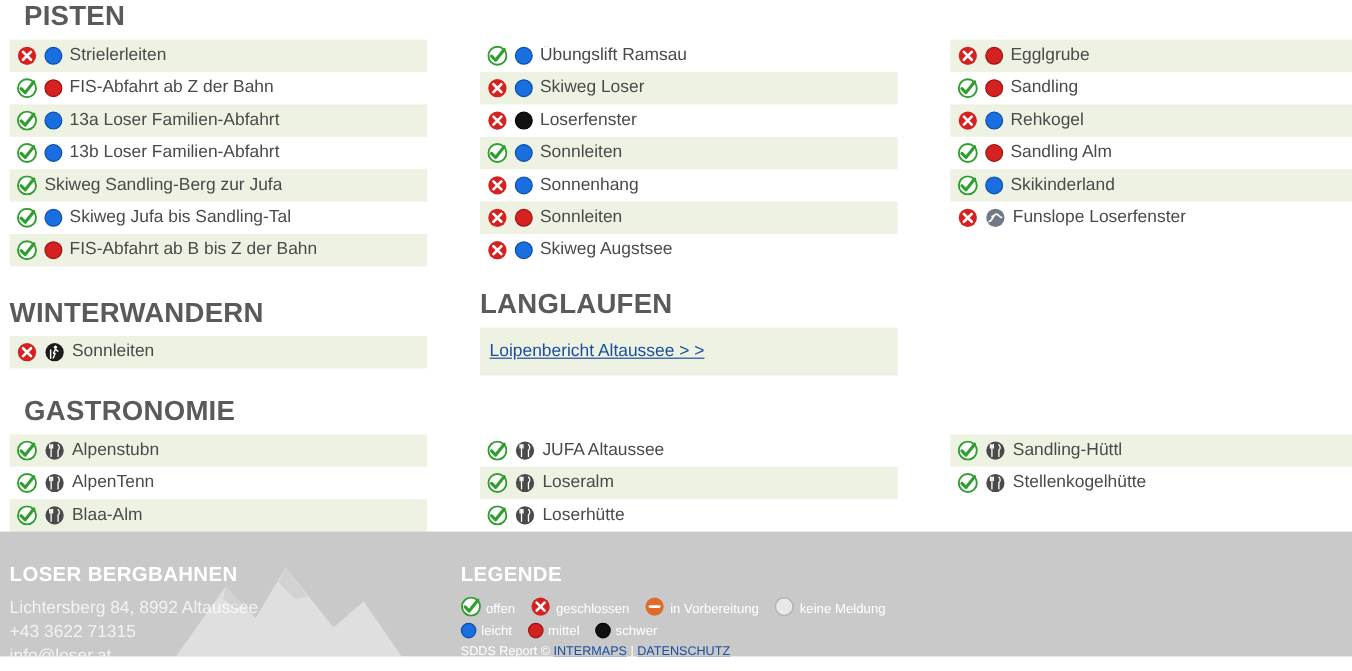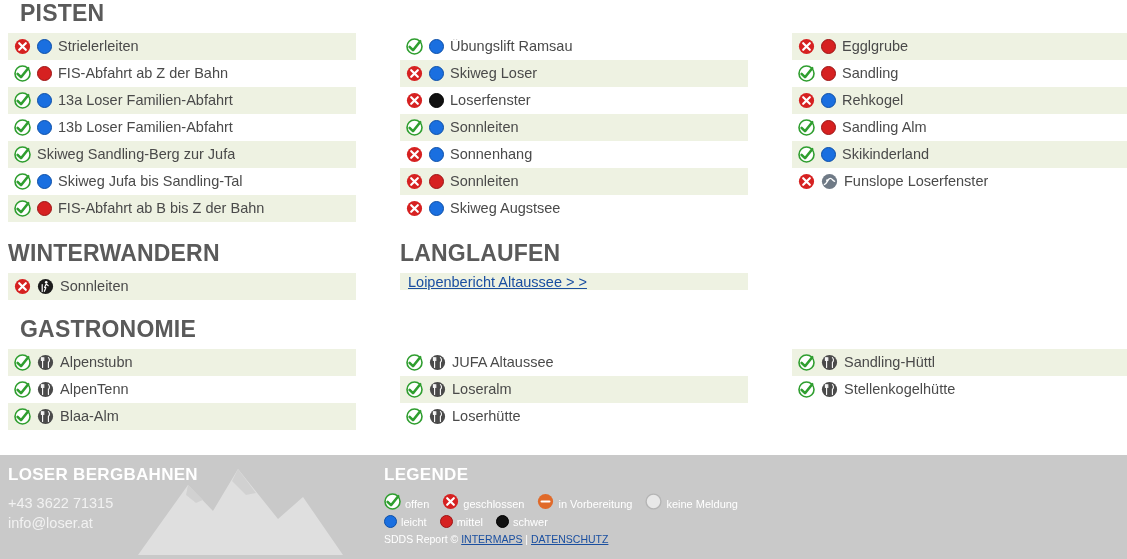--- a/index.html
+++ b/index.html
@@ -58,40 +58,40 @@
   .c-red    { background: #d62121; border: 1px solid #9c1414; }
   .c-black  { background: #111111; border: 1px solid #000000; }
 
   svg.gly { display: block; }
 
   
   .block { padding: 0 20px; }
 
   .link-box {
     background: #eef2e2;
-    height: 17px;
+    height: 40px;
     display: flex;
     align-items: center;
     padding: 0 8px;
   }
   .link-box a {
     color: #1a4fa0;
     font-size: 14.5px;
     text-decoration: underline;
   }
 
   
   .footer {
     position: absolute;
-    left: 0; bottom: 0;
+    left: 0; bottom: 12px;
     width: 1127px;
     height: 104px;
     background: #c9c9c9;
     display: flex;
-    padding: 10px 8px 0 8px;
+    padding: 26px 8px 0 8px;
     overflow: hidden;
   }
   .footer .fcol { flex: 0 0 376px; position: relative; }
   .footer h3 {
     font-size: 17px;
     font-weight: bold;
     color: #ffffff;
     margin: 0 0 8px 0;
     text-transform: uppercase;
     letter-spacing: 0.3px;
@@ -342,21 +342,21 @@
               <circle cx="8.5" cy="8.5" r="7.6" fill="#6f7a86"></circle>
               <path d="M3.4 11.5 C6 11.5 6.6 5.4 9.2 5.4 C11.4 5.4 12 8.2 13.6 8.2" stroke="#ffffff" stroke-width="1.4" fill="none" stroke-linecap="round"></path>
               <circle cx="6.2" cy="7.4" r="1.1" fill="#ffffff"></circle>
             </svg>
           </span>
           <span class="label">Funslope Loserfenster</span>
         </div>
       </div>
   </div>
 
-  <div class="cols" style="margin-top:18px;">
+  <div class="cols" style="margin-top:18px;align-items:center;">
     <div class="col">
       <h2 class="section-title">WINTERWANDERN</h2>
       <div id="winter-col">
           <div class="row alt">
             <span class="ico">
               <svg class="gly" width="17" height="17" viewBox="0 0 17 17">
                 <circle cx="8.5" cy="8.5" r="7.6" fill="#d62121"></circle>
                 <path d="M5.2 5.2 L11.8 11.8 M11.8 5.2 L5.2 11.8" stroke="#ffffff" stroke-width="2.2" stroke-linecap="round"></path>
               </svg>
             </span>
@@ -521,20 +521,21 @@
   </div>
 
   <div class="footer">
     <div class="fcol">
       <svg class="mountain" width="250" height="96" viewBox="0 0 250 96">
         <path d="M10 96 L60 26 L85 52 L110 10 L150 60 L175 38 L215 96 Z" fill="#ffffff" opacity="0.75"></path>
         <path d="M60 26 L75 41 L68 44 L58 36 Z" fill="#d9d9d9"></path>
         <path d="M110 10 L128 34 L118 36 L104 22 Z" fill="#d9d9d9"></path>
       </svg>
       <h3>LOSER BERGBAHNEN</h3>
+      <div class="line">Lichtersberg 84, 8992 Altaussee</div>
       <div class="line">+43 3622 71315</div>
       <div class="line">info@loser.at</div>
     </div>
 
 
     <div class="fcol">
       <h3>LEGENDE</h3>
       <div class="legend-row legend-small" id="legend-status">
           <span class="lg">
             <span class="ico">

